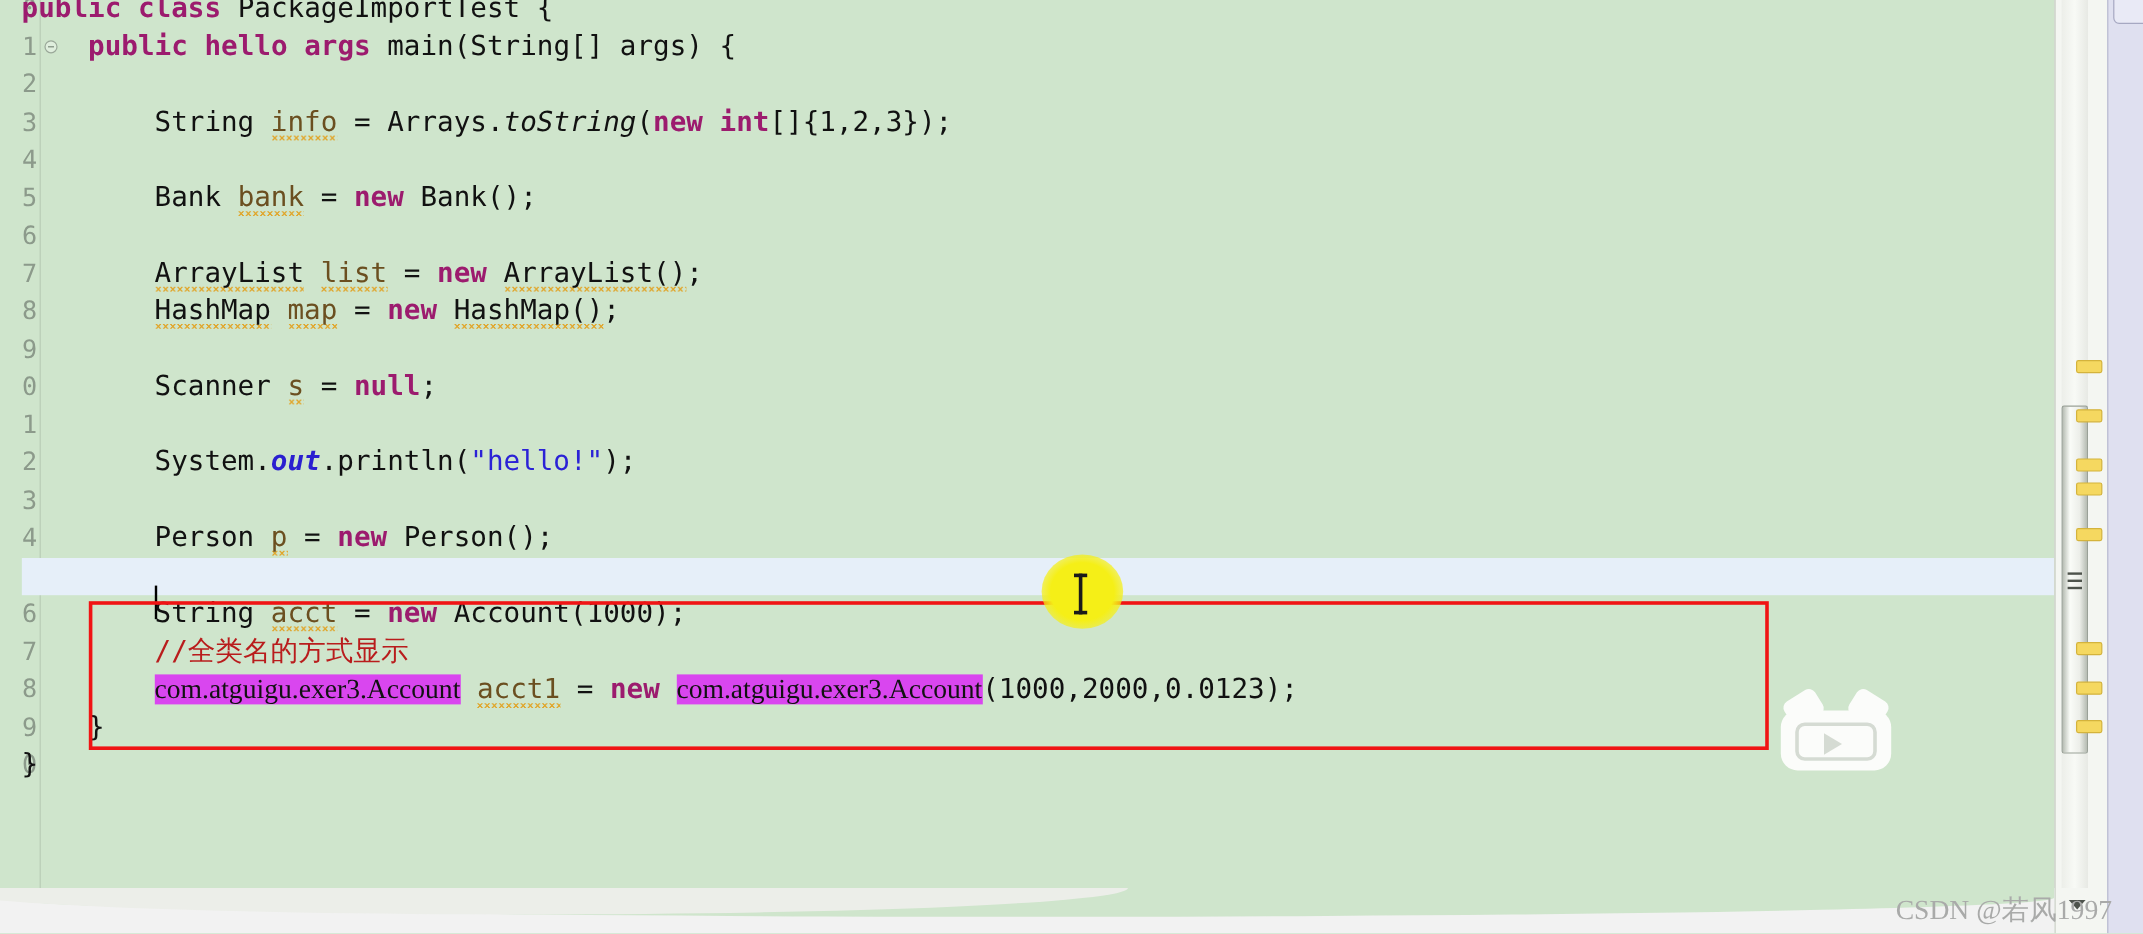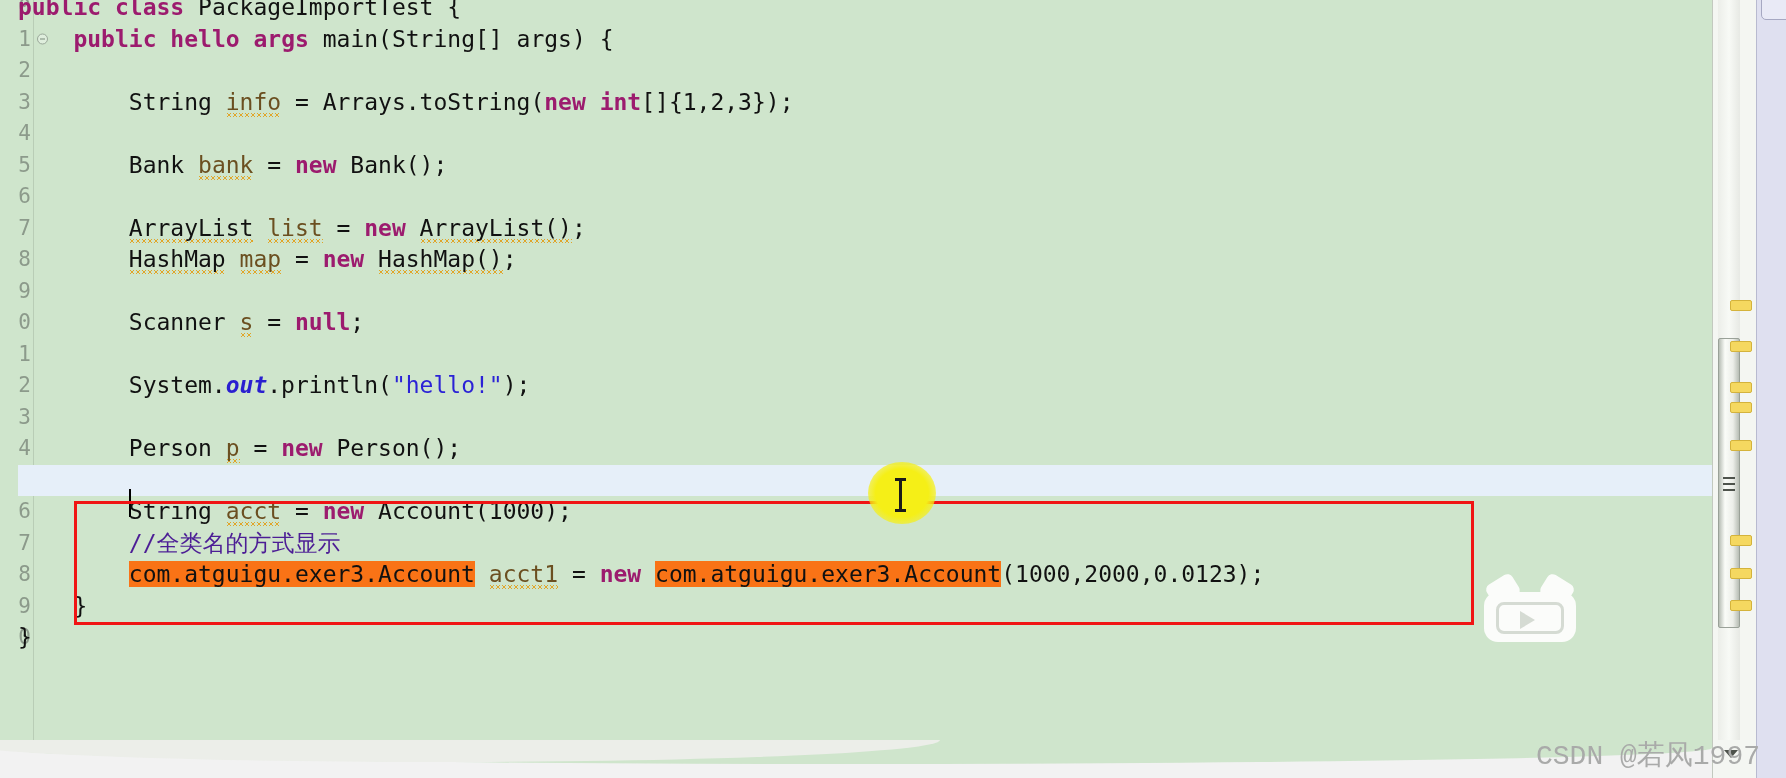--- a/index.html
+++ b/index.html
@@ -58,24 +58,24 @@
   }
   .caret::after {
     content:""; position:absolute; left:0; top:1px;
     width:2px; height:28px; background:#000;
   }
 
   
   .kw   { color:#9c1b6e; font-weight:bold; }
   .str  { color:#2b22d6; }
   .fld  { color:#2a1fd0; font-weight:bold; font-style:italic; }
-  .mi   { color:#111;margin-top:12px; }
-  .cmt  { color:#4c1d95;text-align:center; }
+  .mi   { font-style:italic; color:#111;margin-top:12px; }
+  .cmt  { color:#b91c1c;text-align:center; }
   .ident{ color:#6b4f20; }
-  .hl   { background:#f97316; }
+  .hl   { background:#d946ef;font-family:Liberation Serif, serif; }
 
   
   .warn {
     position:relative;
     background-repeat:repeat-x;
     background-position:left bottom;
     background-size:6px 4px;
     background-image:
       linear-gradient(45deg, transparent 45%, #e0a52a 45%, #e0a52a 58%, transparent 58%),
       linear-gradient(-45deg, transparent 45%, #e0a52a 45%, #e0a52a 58%, transparent 58%);
@@ -177,22 +177,22 @@
   }
   #logo-play {
     position:absolute; left:36px; top:33px;
     width:0; height:0; border-left:15px solid #d5dbd3;
     border-top:9px solid transparent; border-bottom:9px solid transparent;
   }
 
   
   #watermark {
     position:absolute; right:26px; bottom:4px;
-    font-family:Liberation Mono, monospace;
-    font-size:28px; color:#a9aaa9; white-space:nowrap;
+    font-family:Liberation Serif, serif;
+    font-size:23px; color:#a9aaa9; white-space:nowrap;
   }
 </style>
 </head>
 <body>
 
 <div id="app">
 
   <div id="editor">
 
     <div id="gutter">

